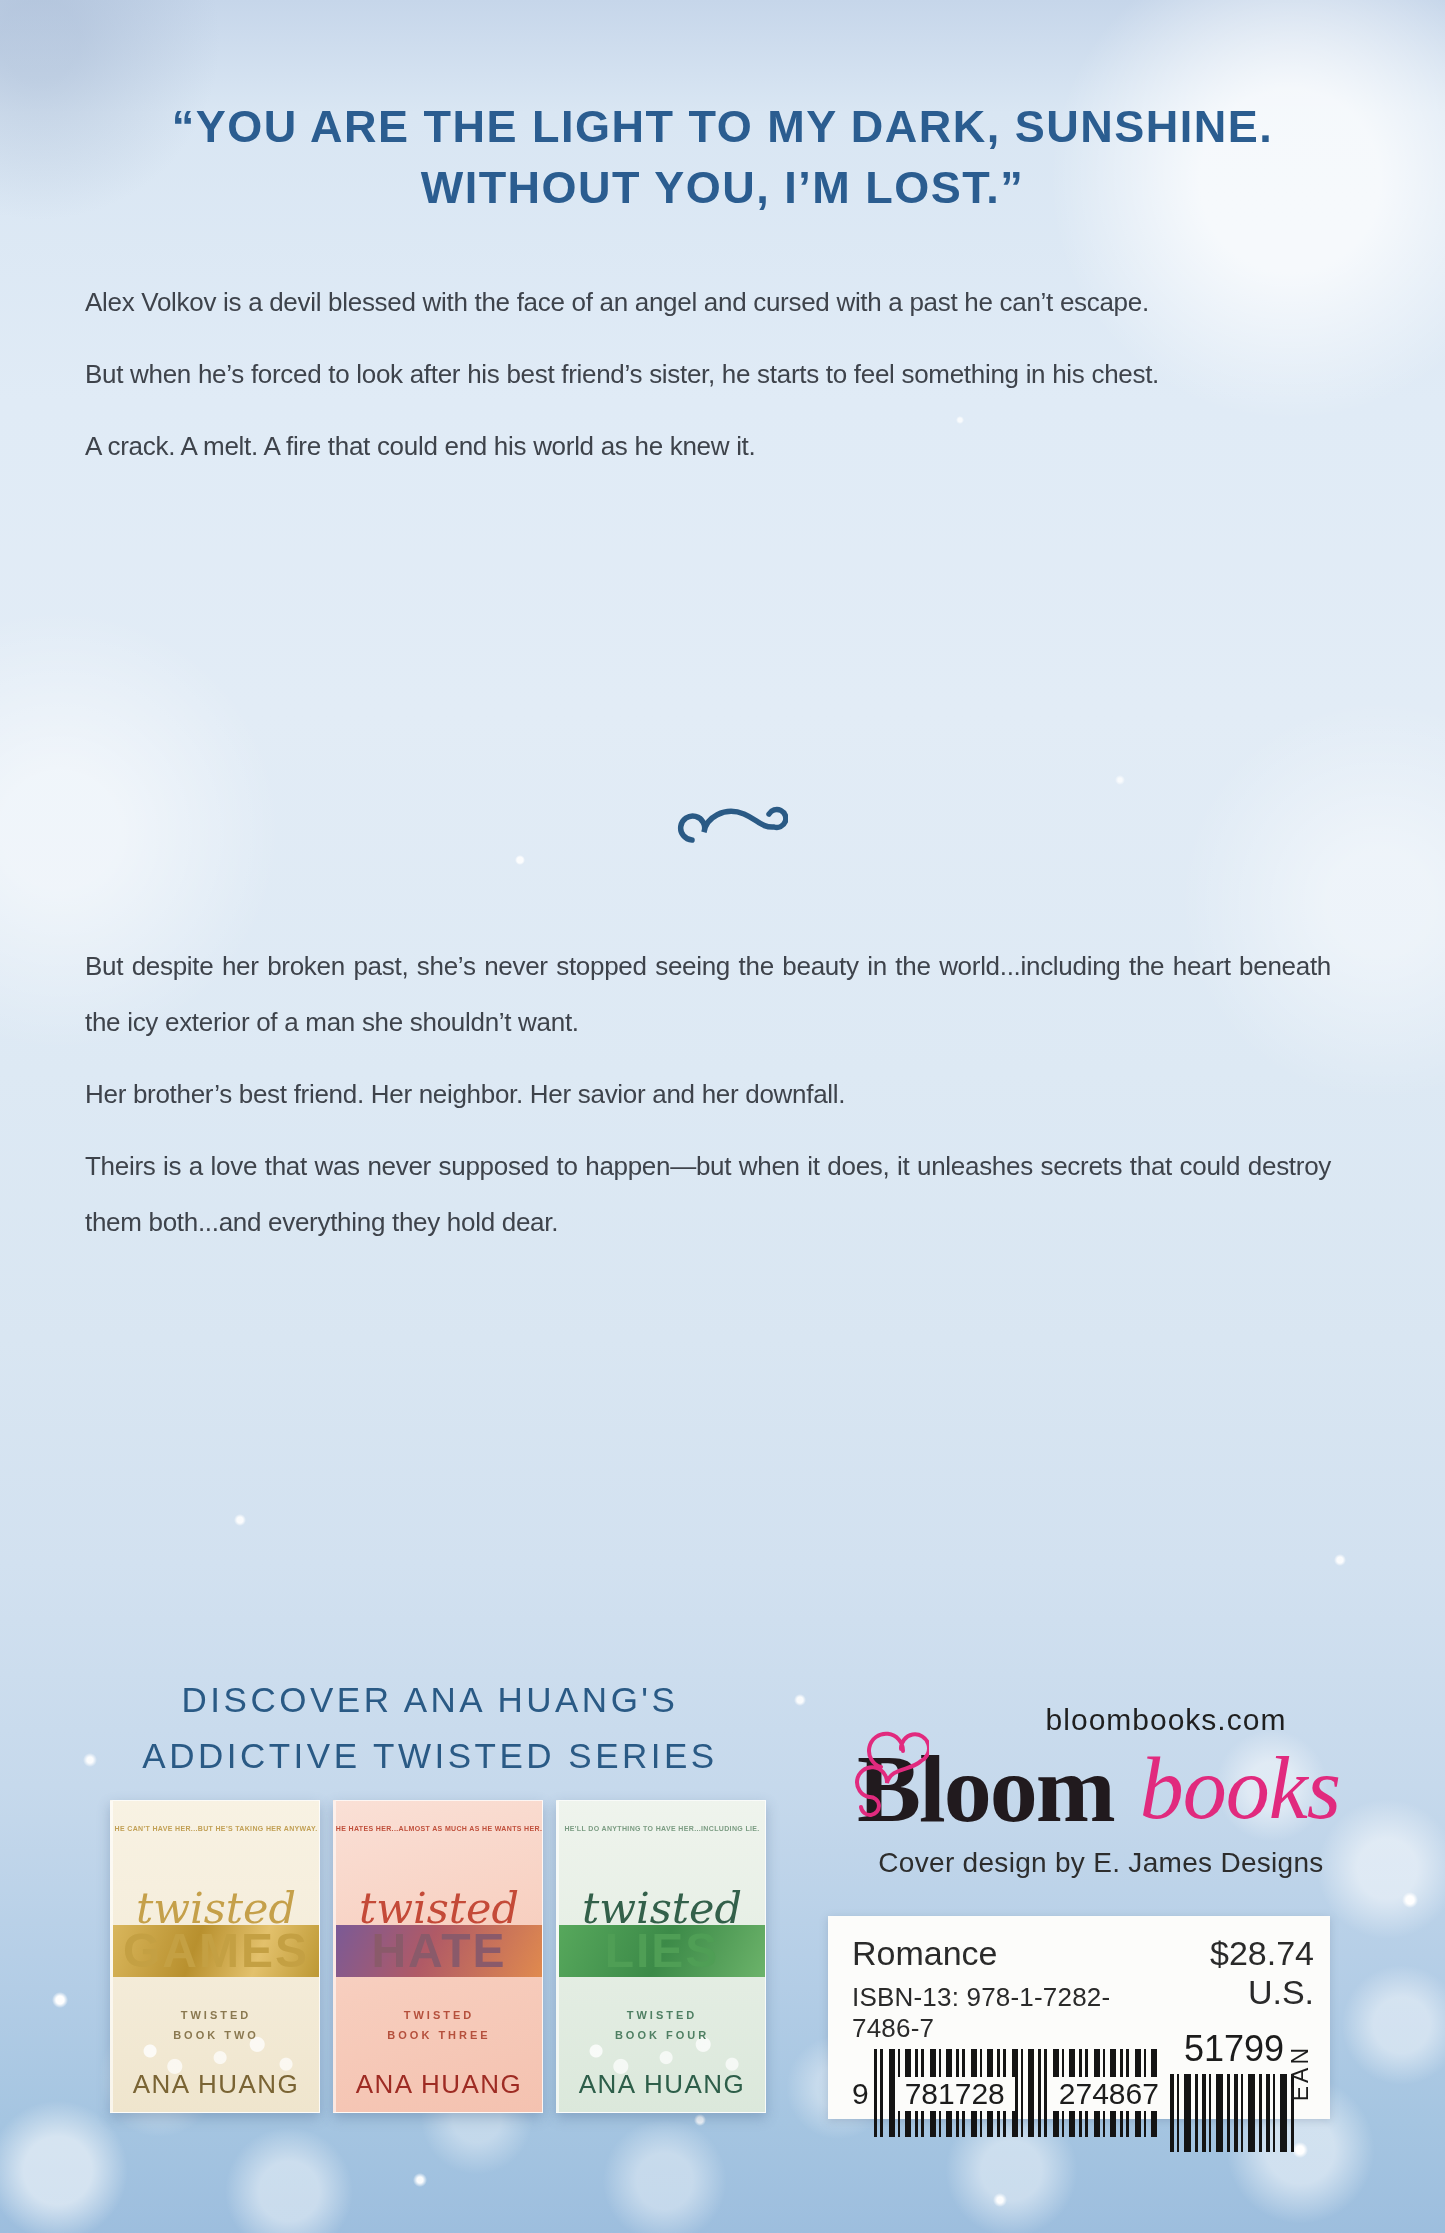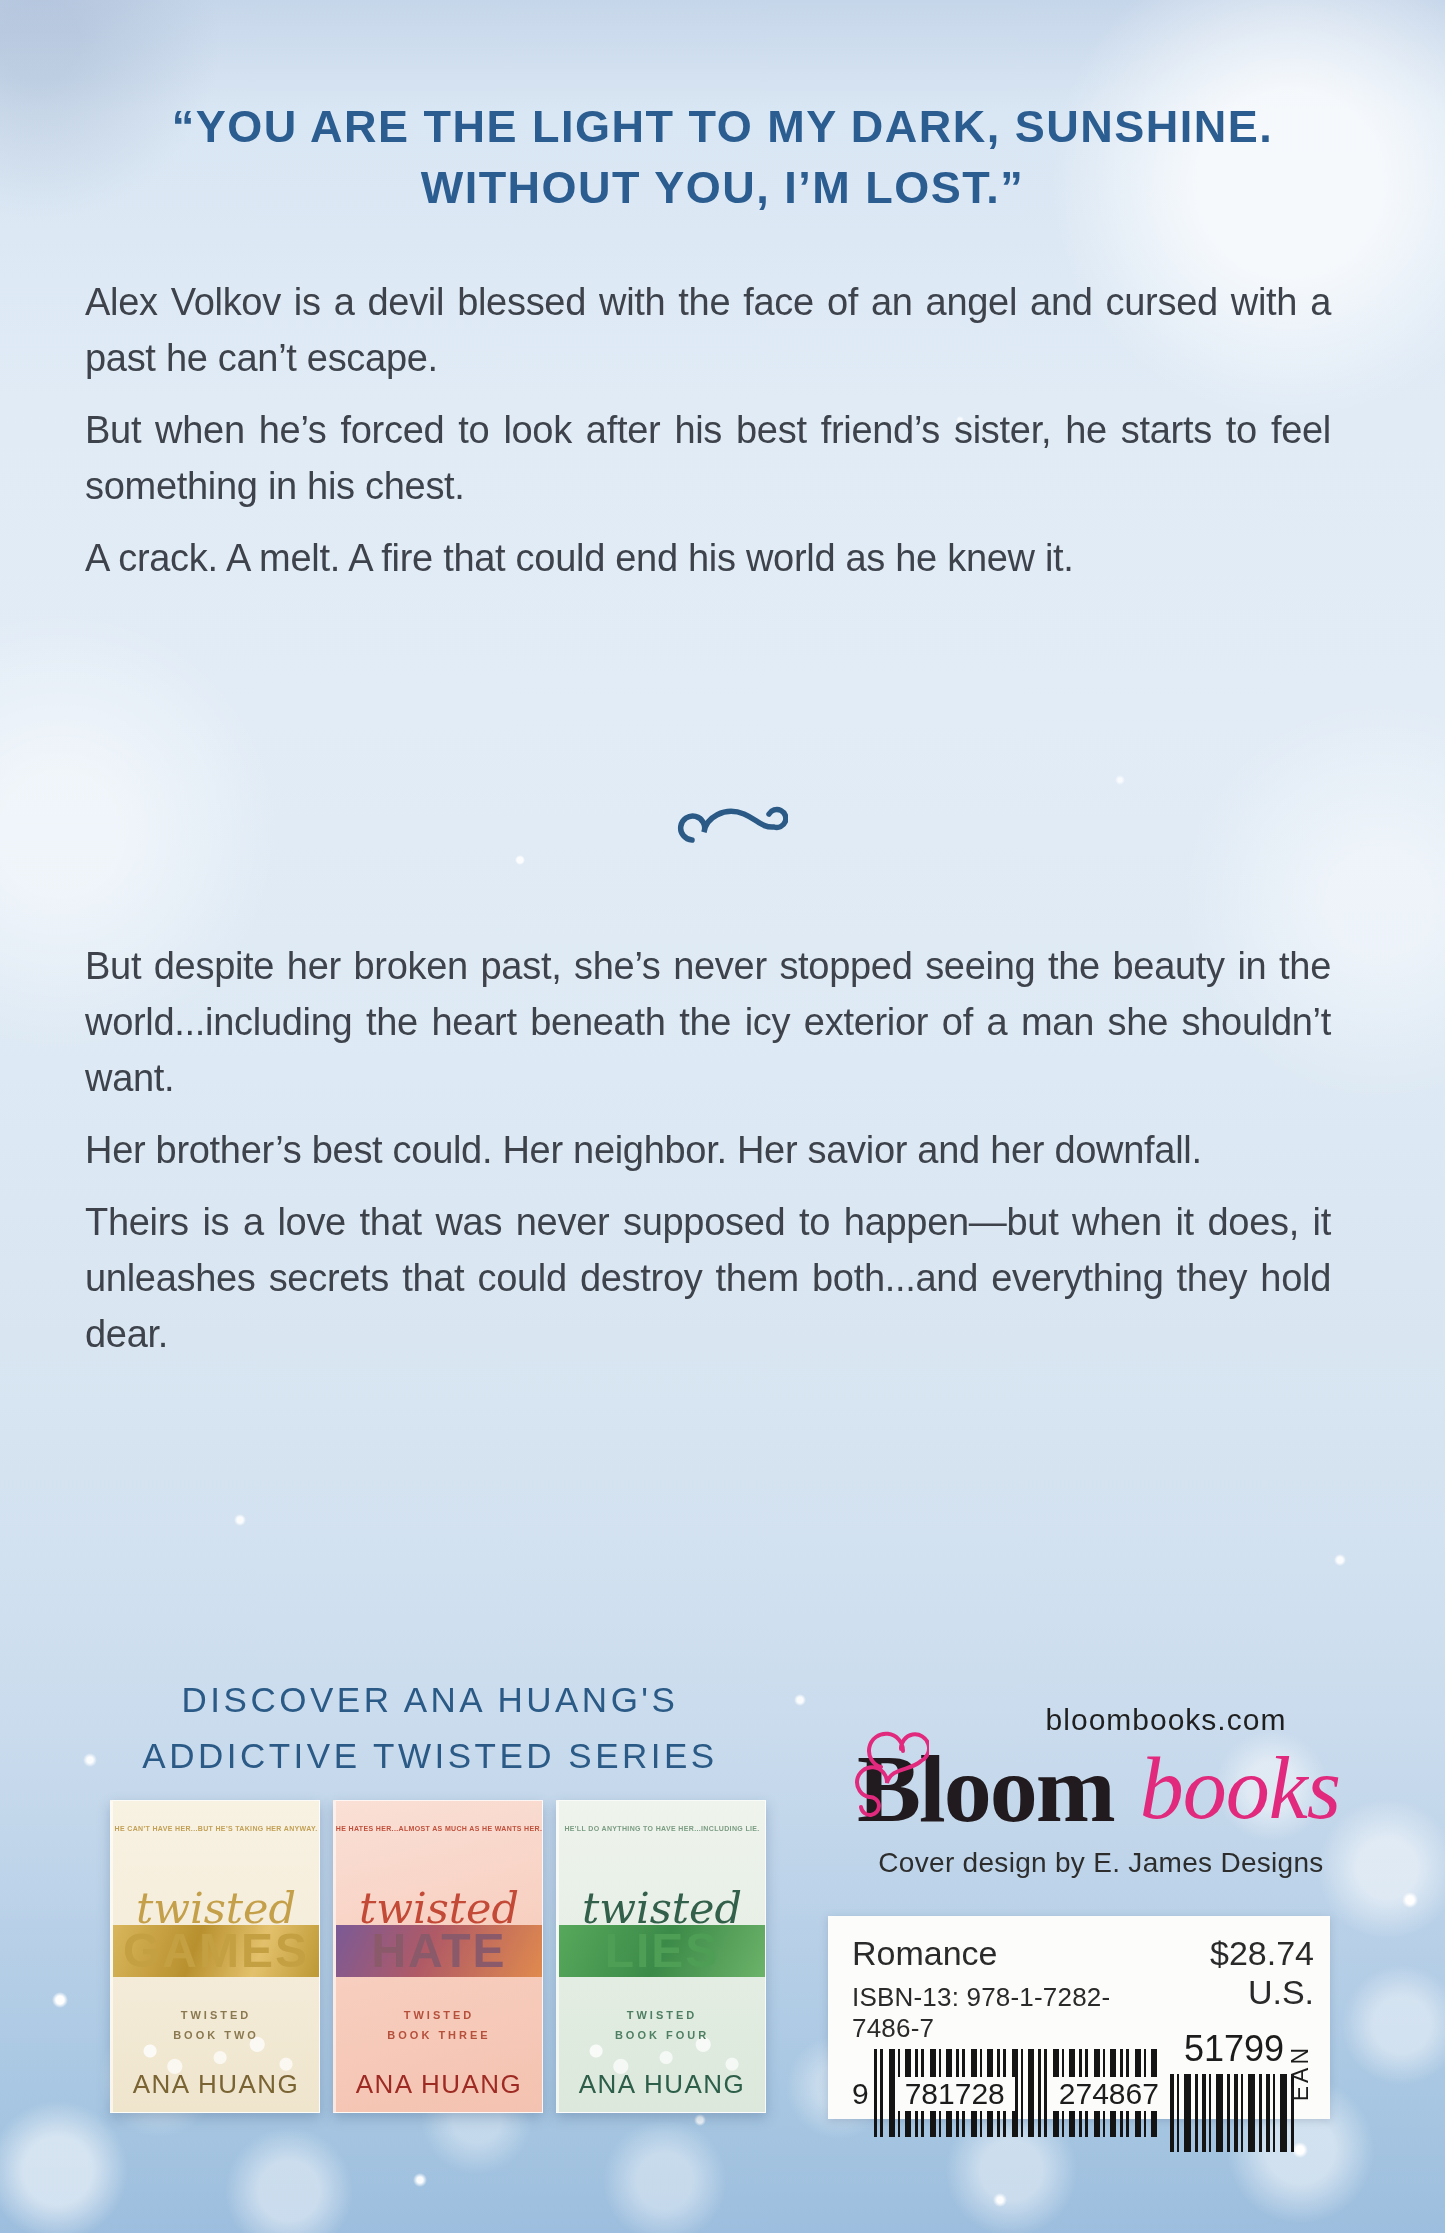--- a/index.html
+++ b/index.html
@@ -45,21 +45,21 @@
       radial-gradient(circle at 1300px 2150px, rgba(255,255,255,1) 0 4px, rgba(255,255,255,0) 8px),
       radial-gradient(circle at 700px 2120px, rgba(255,255,255,.85) 0 3px, rgba(255,255,255,0) 6px);
   }
 
   
   .quote{position:absolute;top:96px;left:0;right:0;text-align:center;
     color:#2b5d90;font-weight:700;font-size:45px;line-height:61px;letter-spacing:1.5px;}
 
   
   .synopsis{position:absolute;left:85px;width:1246px;color:#3e434b;
-    font-size:38px;line-height:56px;letter-spacing:-0.3px;}
+    font-size:26px;line-height:56px;letter-spacing:-0.3px;}
   .synopsis p{margin:0 0 16px 0;text-align:justify;}
   .synopsis p:last-child{margin-bottom:0;}
   .syn-top{top:274px;}
   .syn-bottom{top:938px;}
 
   
   .divider{position:absolute;top:790px;left:0;right:0;display:flex;justify-content:center;}
 
   
   .promo{position:absolute;top:1672px;left:95px;width:670px;text-align:center;
@@ -175,21 +175,21 @@
   <div class="divider">
     <span>
       <svg width="130" height="62" viewBox="0 0 130 62">
         <path d="M34 50 a12 12 0 1 1 12 -8 c2 -14 20 -26 40 -18 c14 6 18 14 30 13 a9 9 0 1 0 -5 -13" fill="none" stroke="#2a5a85" stroke-width="5.5" stroke-linecap="round"></path>
       </svg>
     </span>
   </div>
 
   <div class="synopsis syn-bottom">
     <p>But despite her broken past, she’s never stopped seeing the beauty in the world...including the heart beneath the icy exterior of a man she shouldn’t want.</p>
-    <p>Her brother’s best could. Her neighbor. Her savior and her downfall.</p>
+    <p>Her brother’s best friend. Her neighbor. Her savior and her downfall.</p>
     <p>Theirs is a love that was never supposed to happen—but when it does, it unleashes secrets that could destroy them both...and everything they hold dear.</p>
   </div>
 
   <div class="promo">
     <div>DISCOVER ANA HUANG'S</div>
     <div>ADDICTIVE TWISTED SERIES</div>
   </div>
 
   <div class="books">
 

